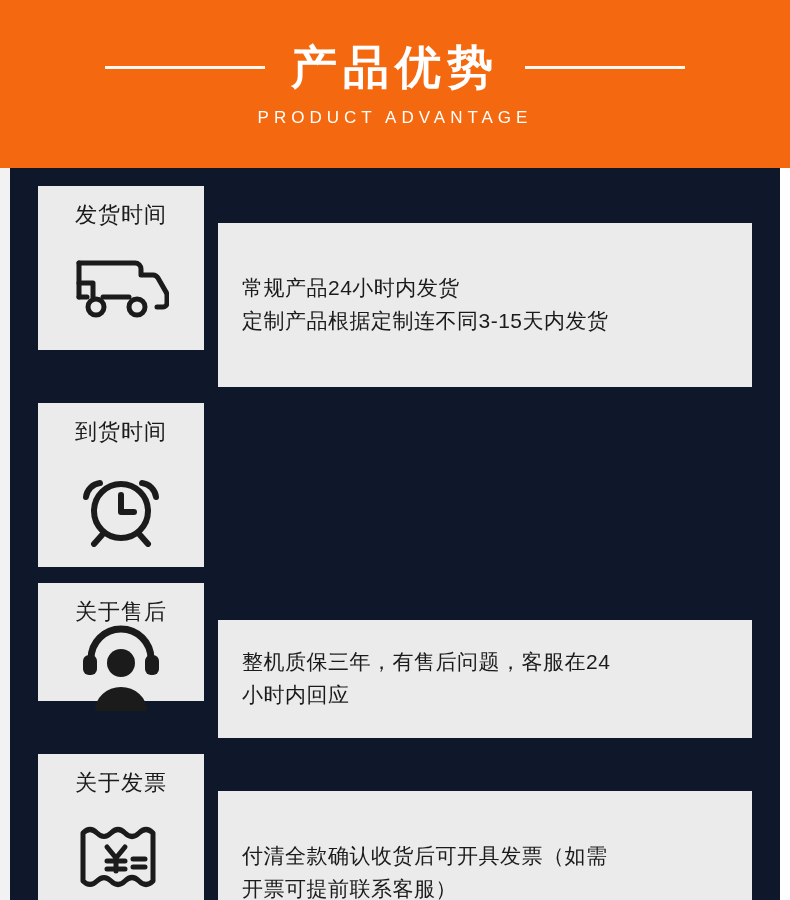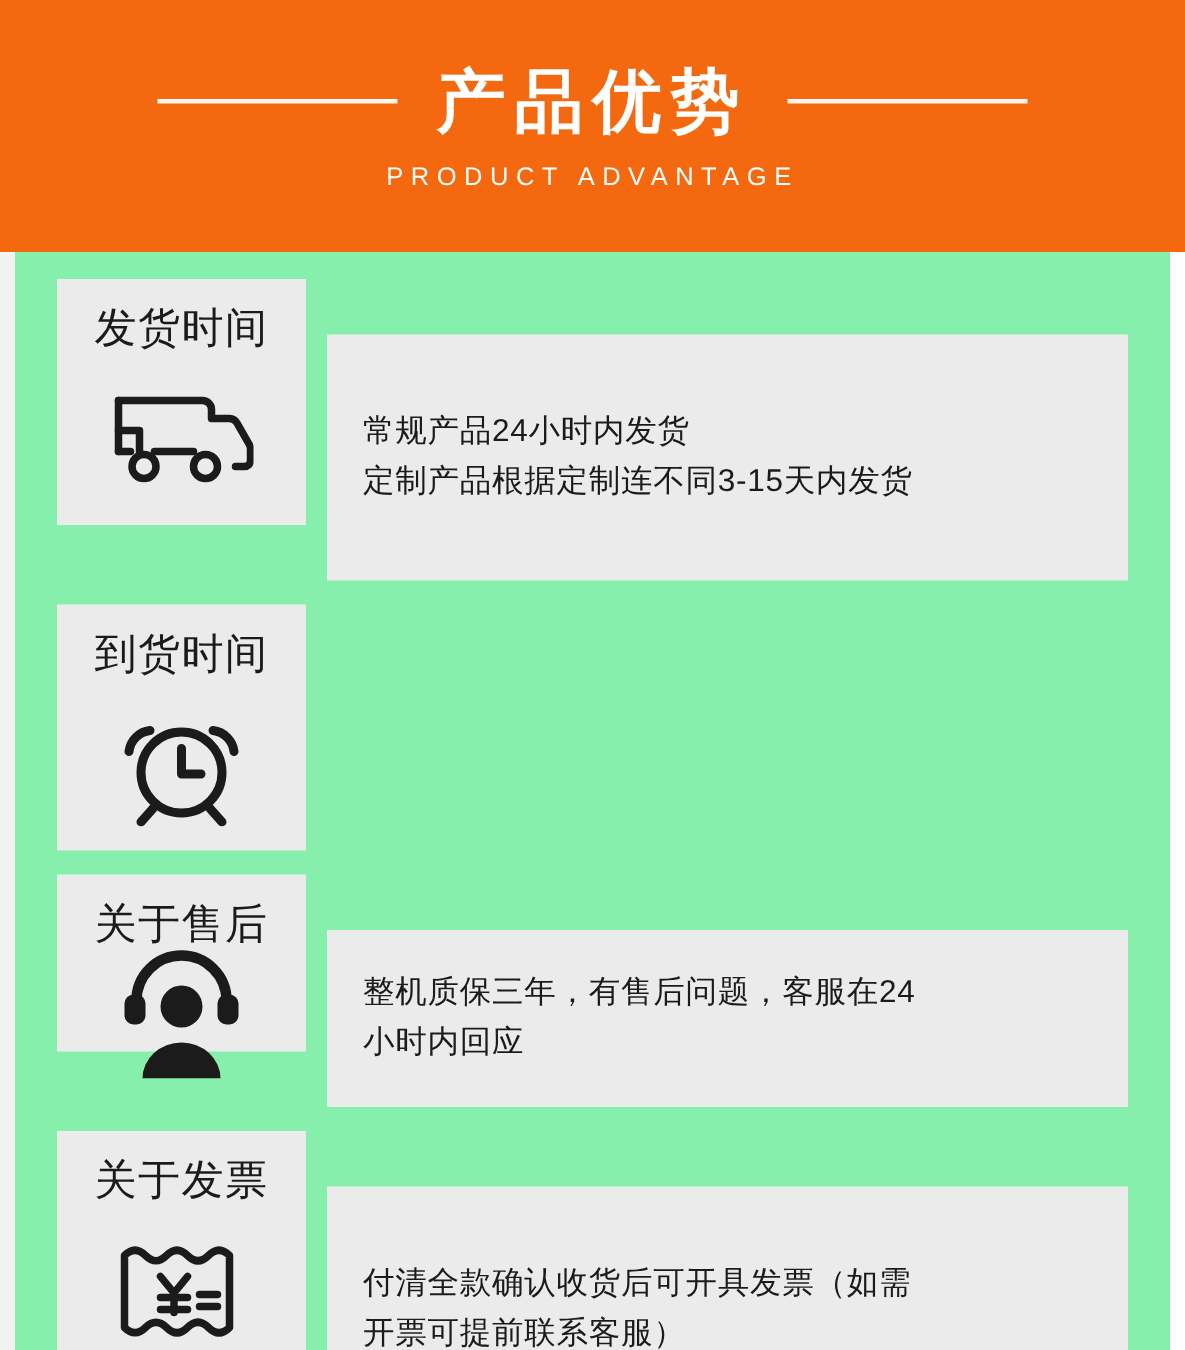--- a/index.html
+++ b/index.html
@@ -10,21 +10,21 @@
     width: 790px;
     height: 900px;
     background: #ffffff;
     font-family: "Liberation Sans", sans-serif;
     overflow: hidden;
   }
   .page {
     position: relative;
     width: 790px;
     height: 900px;
-    background: #86efac;
+    background: #0f172a;
   }
 
   
   .header {
     position: relative;
     width: 790px;
     height: 168px;
     background: #f4690f;
     display: flex;
     flex-direction: column;
@@ -79,21 +79,21 @@
     flex: 0 0 166px;
     background: #ebebeb;
     display: flex;
     flex-direction: column;
     align-items: center;
     justify-content: flex-start;
     padding-top: 16px;
     box-sizing: border-box;
   }
   .icon-card-label {
-    font-size: 28px;
+    font-size: 22px;
     color: #1b1b1b;
     letter-spacing: 1px;
     line-height: 1.2;
     font-family: "Liberation Sans", sans-serif;
   }
   .icon-holder {
     flex: 1 1 auto;
     display: flex;
     align-items: center;
     justify-content: center;

